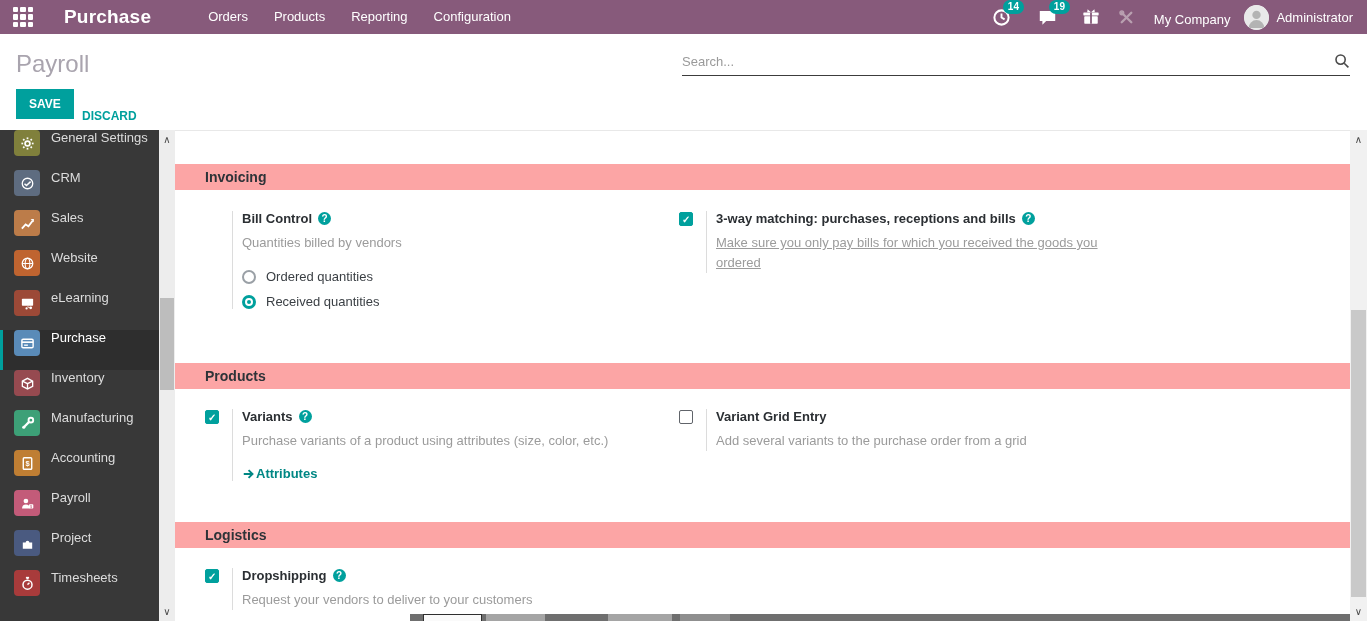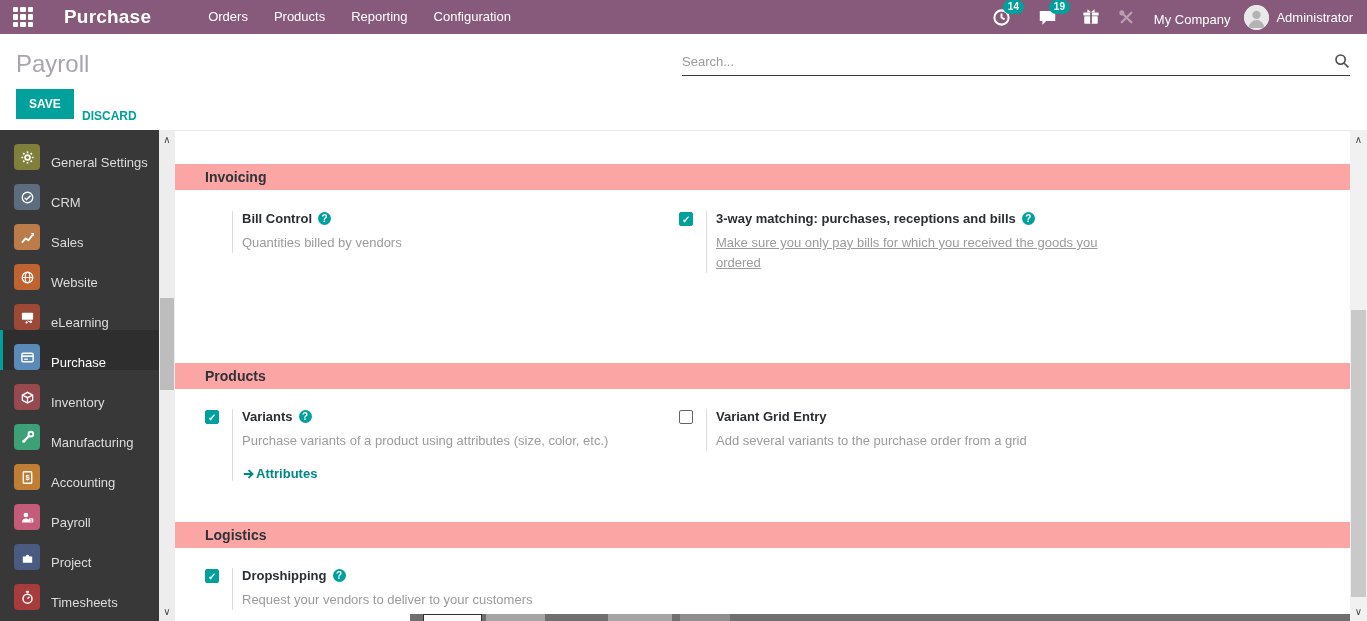--- a/index.html
+++ b/index.html
@@ -33,21 +33,21 @@
   .btn-save { position: absolute; left: 16px; top: 89px; background: #00A09D; color: #fff;
     border: none; font-weight: bold; font-size: 12px; padding: 8px 13px; cursor: pointer;
     font-family: "Liberation Sans", sans-serif; }
   .btn-discard { position: absolute; left: 76px; top: 101px; background: none; border: none;
     color: #00A09D; font-weight: bold; font-size: 12px; padding: 8px 6px; cursor: pointer;
     font-family: "Liberation Sans", sans-serif; }
 
   
   .sidebar { position: absolute; top: 130px; left: 0; width: 159px; bottom: 0;
     background: #383838; overflow: hidden; z-index: 5; }
-  .side-item { height: 40px; display: flex; align-items: flex-end; padding-left: 11px;
+  .side-item { height: 40px; display: flex; align-items: flex-start; padding-left: 11px;
     cursor: pointer; border-left: 3px solid transparent; }
   .side-item.active { background: #2e2e2e; border-left-color: #00A09D; }
   .app-icon { width: 26px; height: 26px; border-radius: 4px; display: flex; align-items: center;
     justify-content: center; flex: none; }
   .side-label { color: #dcdcdc; font-size: 13px; margin-left: 11px; white-space: nowrap; }
   .side-item.active .side-label { color: #fff; }
 
   
   .side-scroll { position: absolute; left: 159px; top: 130px; width: 16px; bottom: 0; background: #ededed; z-index: 6; }
   .main-scroll { position: absolute; right: 0; top: 130px; width: 17px; bottom: 0; background: #f1f1f1; z-index: 6; }
@@ -343,20 +343,30 @@
   </div>
 
   <div class="setting" id="st-bill-control">
     <div class="cb-col"></div>
     <div class="text-col">
       <div class="setting-label">
         <span>Bill Control</span>
         <span class="help">?</span>
       </div>
       <div class="setting-desc">Quantities billed by vendors</div>
+      <div class="radio-group">
+        <div class="radio-row">
+          <span class="radio"></span>
+          <span>Ordered quantities</span>
+        </div>
+        <div class="radio-row">
+          <span class="radio on"></span>
+          <span>Received quantities</span>
+        </div>
+      </div>
     </div>
   </div>
 
   <div class="setting" id="st-three-way">
     <div class="cb-col">
       <span class="cb checked"></span>
     </div>
     <div class="text-col">
       <div class="setting-label">
         <span>3-way matching: purchases, receptions and bills</span>

